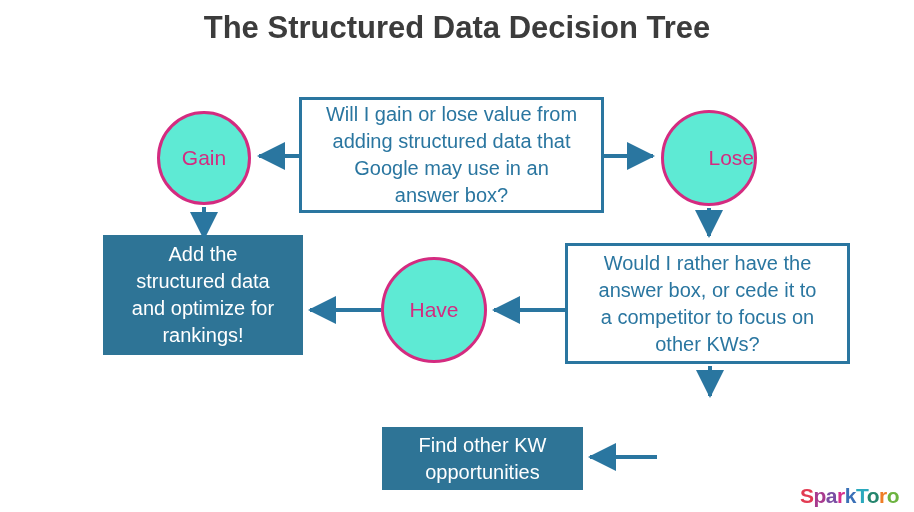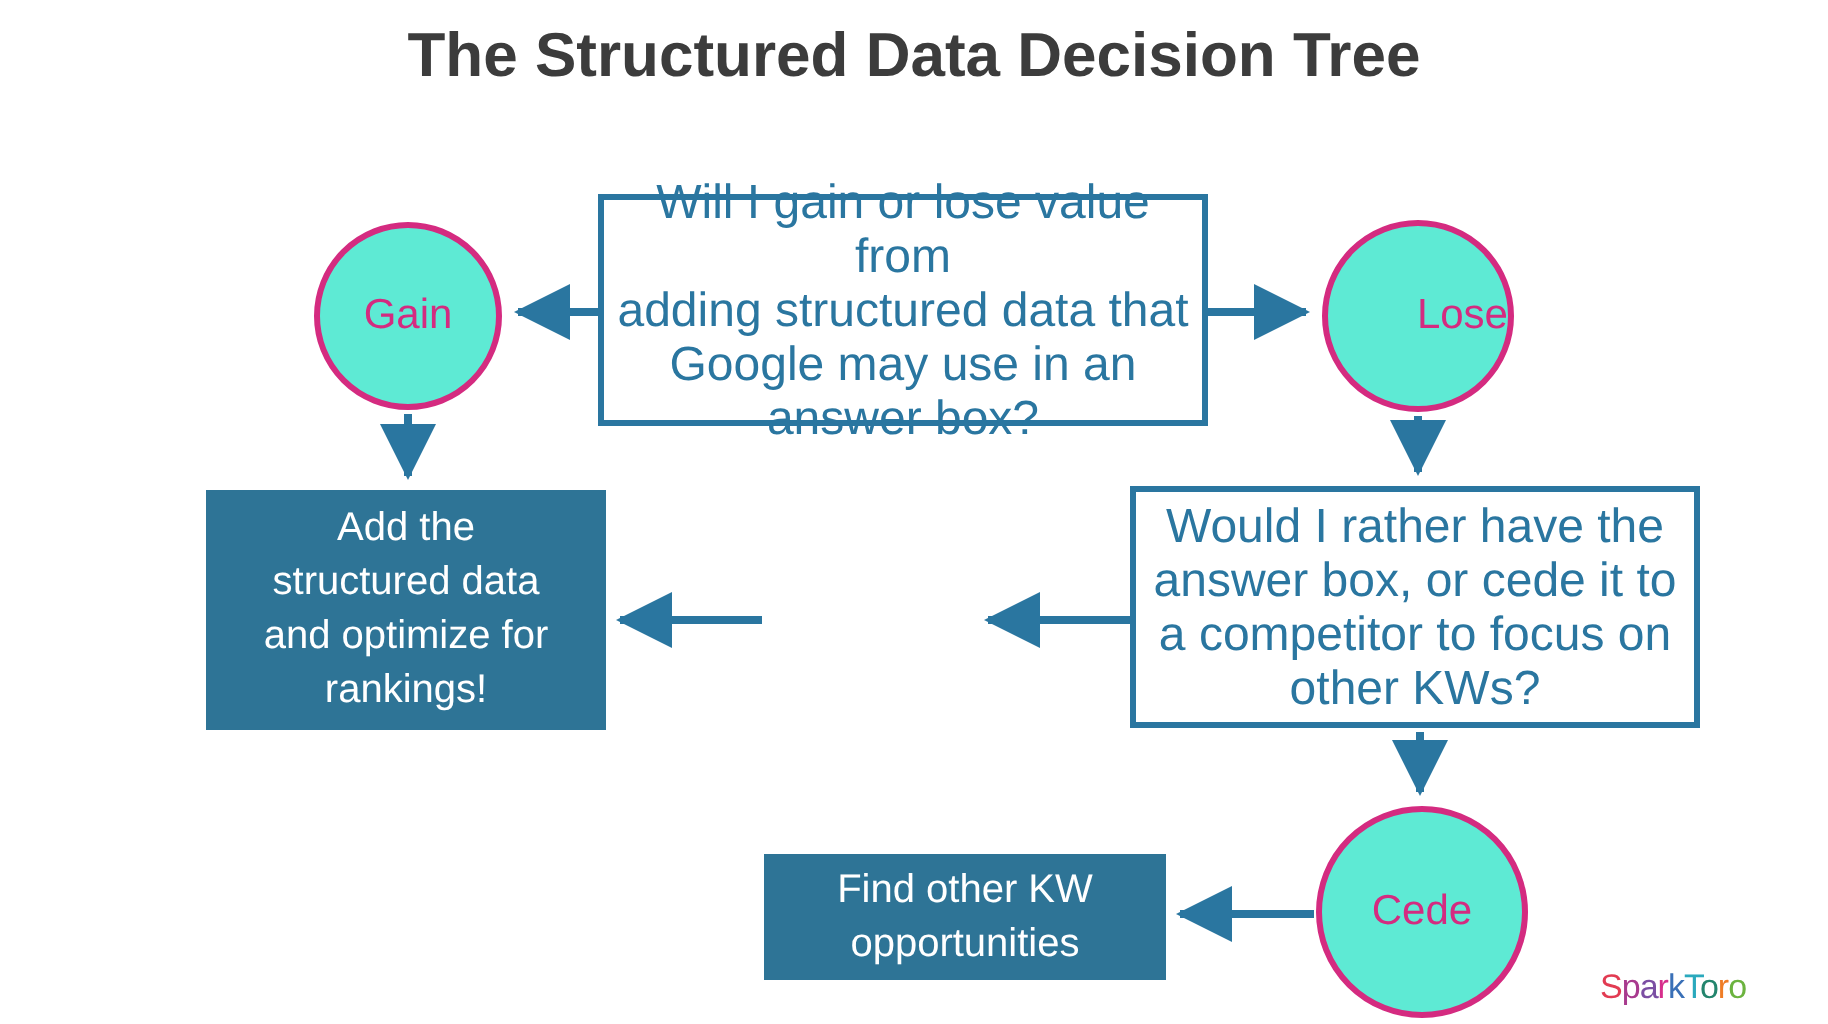--- a/index.html
+++ b/index.html
@@ -25,21 +25,21 @@
   .qbox {
     position: absolute;
     box-sizing: border-box;
     border: 3px solid #2a76a0;
     color: #2a76a0;
     background: #ffffff;
     display: flex;
     align-items: center;
     justify-content: center;
     text-align: center;
-    font-size: 24px;
+    font-size: 20px;
     line-height: 27px;
     white-space: pre-line;
   }
   .abox {
     position: absolute;
     box-sizing: border-box;
     background: #2e7496;
     color: #ffffff;
     display: flex;
     align-items: center;
@@ -66,22 +66,22 @@
     position: absolute;
     top: 0; left: 0;
     width: 914px; height: 512px;
     pointer-events: none;
   }
   .logo {
     position: absolute;
     left: 800px;
     top: 484px;
     width: 112px;
-    font-size: 17px;
-    font-weight: normal;
+    font-size: 21px;
+    font-weight: bold;
     letter-spacing: -0.5px;
     white-space: nowrap;
   }
 </style>
 </head>
 <body>
 
 <div id="canvas">
 
   <div class="title">The Structured Data Decision Tree</div>
@@ -94,38 +94,38 @@
   </div>
 
   <div class="circle" style="left:157px; top:111px; width:94px; height:94px;">
     <span>Gain</span>
   </div>
 
   <div class="circle" style="left:661px; top:110px; width:96px; height:96px;justify-content:flex-end;">
     <span>Lose</span>
   </div>
 
-  <div class="abox" style="left:103px; top:245px; width:200px; height:120px; padding:2px 4px;">
+  <div class="abox" style="left:103px; top:235px; width:200px; height:120px; padding:2px 4px;">
     <span>Add the
 structured data
 and optimize for
 rankings!</span>
   </div>
 
   <div class="qbox" style="left:565px; top:243px; width:285px; height:121px; padding:2px 6px;">
     <span>Would I rather have the
 answer box, or cede it to
 a competitor to focus on
 other KWs?</span>
   </div>
 
+  <div class="circle" style="left:381px; top:257px; width:106px; height:106px;">
+    <span>Have</span>
+  </div>
 
-  <div class="circle" style="left:658px; top:403px; width:106px; height:106px;">
-    <span>Cede</span>
-  </div>
 
   <div class="abox" style="left:382px; top:427px; width:201px; height:63px; padding:16px 4px;">
     <span>Find other KW
 opportunities</span>
   </div>
 
   <svg id="arrows" viewBox="0 0 914 512">
     <defs>
       <marker id="ah" markerWidth="9" markerHeight="9" refX="6.5" refY="3.5" orient="auto">
         <path d="M0,0 L7,3.5 L0,7 Z" fill="#2a76a0"></path>

